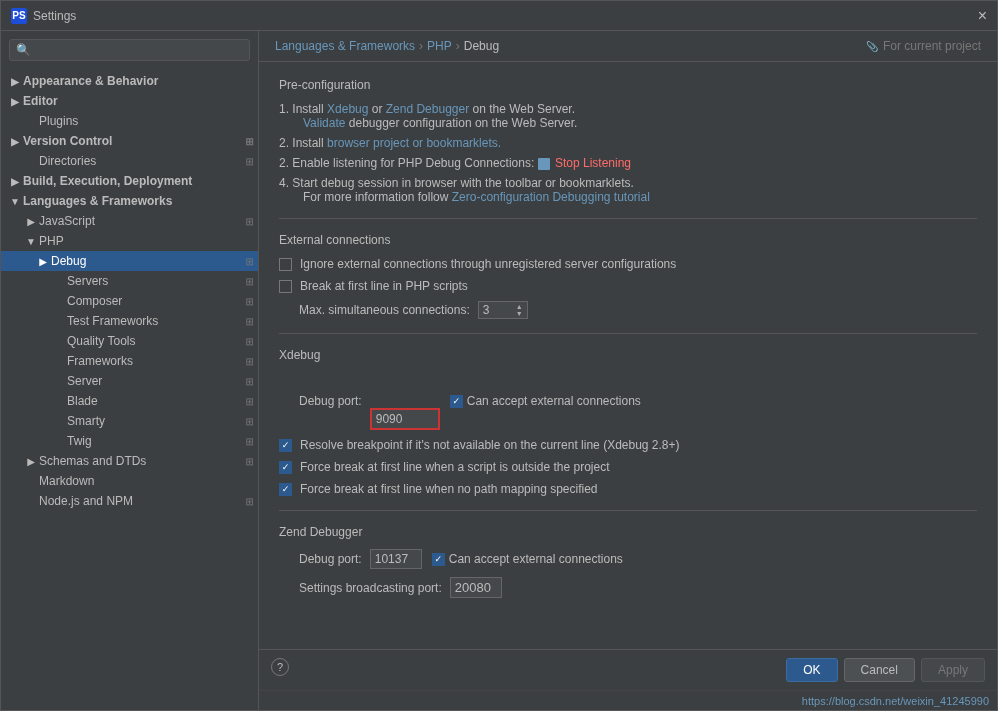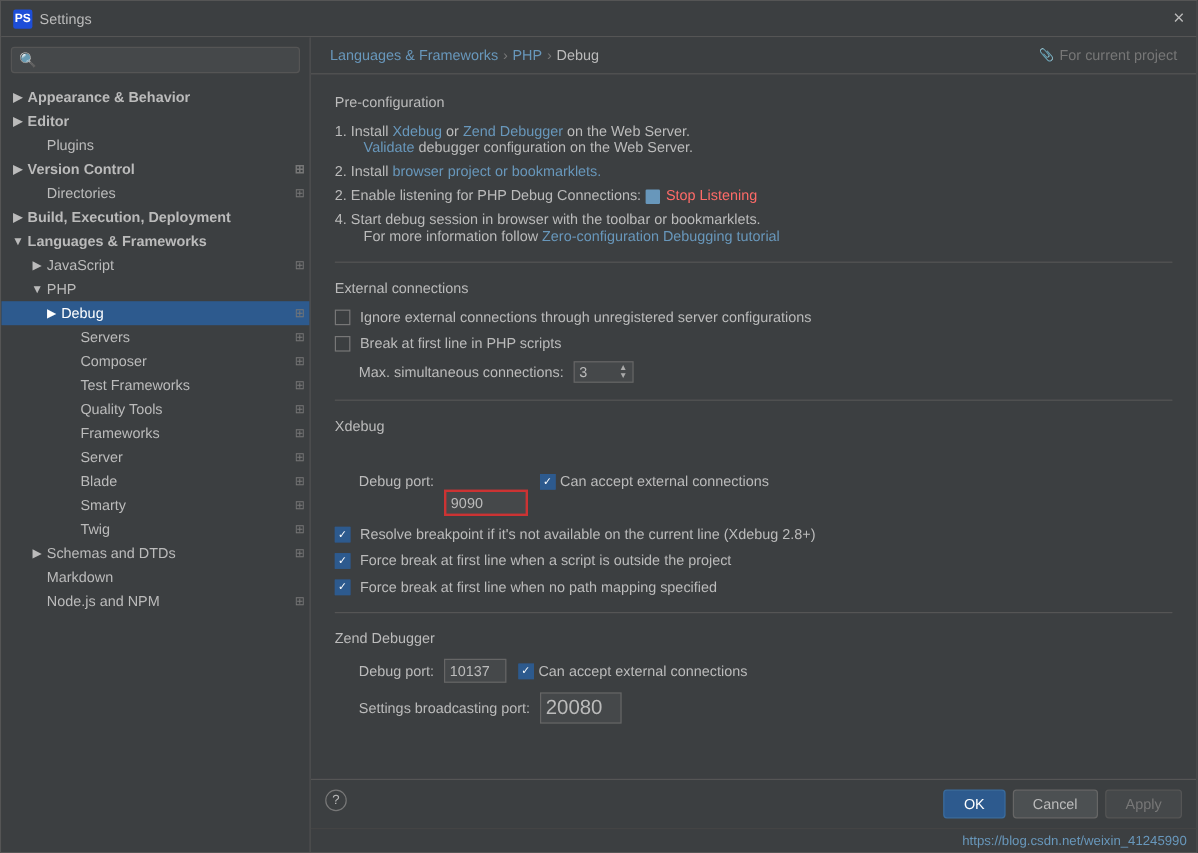--- a/index.html
+++ b/index.html
@@ -511,21 +511,21 @@
 
         <div class="xdebug-title">Zend Debugger</div>
         <div class="port-row" style="margin-bottom:8px;">
           <span class="port-label">Debug port:</span>
           <input class="port-input" type="text" value="10137" style="background: rgb(69, 72, 74); border: 1px solid rgb(102, 102, 102); color: rgb(187, 187, 187); width: 52px; padding: 2px 4px; font-size: 12px; margin-right: 10px; outline: none;">
           <div class="checkbox checked"></div>
           <span class="label-text" style="margin-left:4px;">Can accept external connections</span>
         </div>
         <div class="port-row">
           <span class="port-label">Settings broadcasting port:</span>
-          <input class="port-input" type="text" value="20080" style="background: rgb(69, 72, 74); border: 1px solid rgb(102, 102, 102); color: rgb(187, 187, 187); width: 68px; padding: 2px 4px; font-size: 17px; outline: none;">
+          <input class="port-input" type="text" value="20080" style="background: rgb(69, 72, 74); border: 1px solid rgb(102, 102, 102); color: rgb(187, 187, 187); width: 52px; padding: 2px 4px; font-size: 13px; outline: none;">
         </div>
       </div>
 
       <div class="bottom-bar">
         <div class="help-icon">?</div>
         <div style="flex:1;"></div>
         <button class="btn btn-primary">OK</button>
         <button class="btn btn-default">Cancel</button>
         <button class="btn btn-disabled">Apply</button>
       </div>

